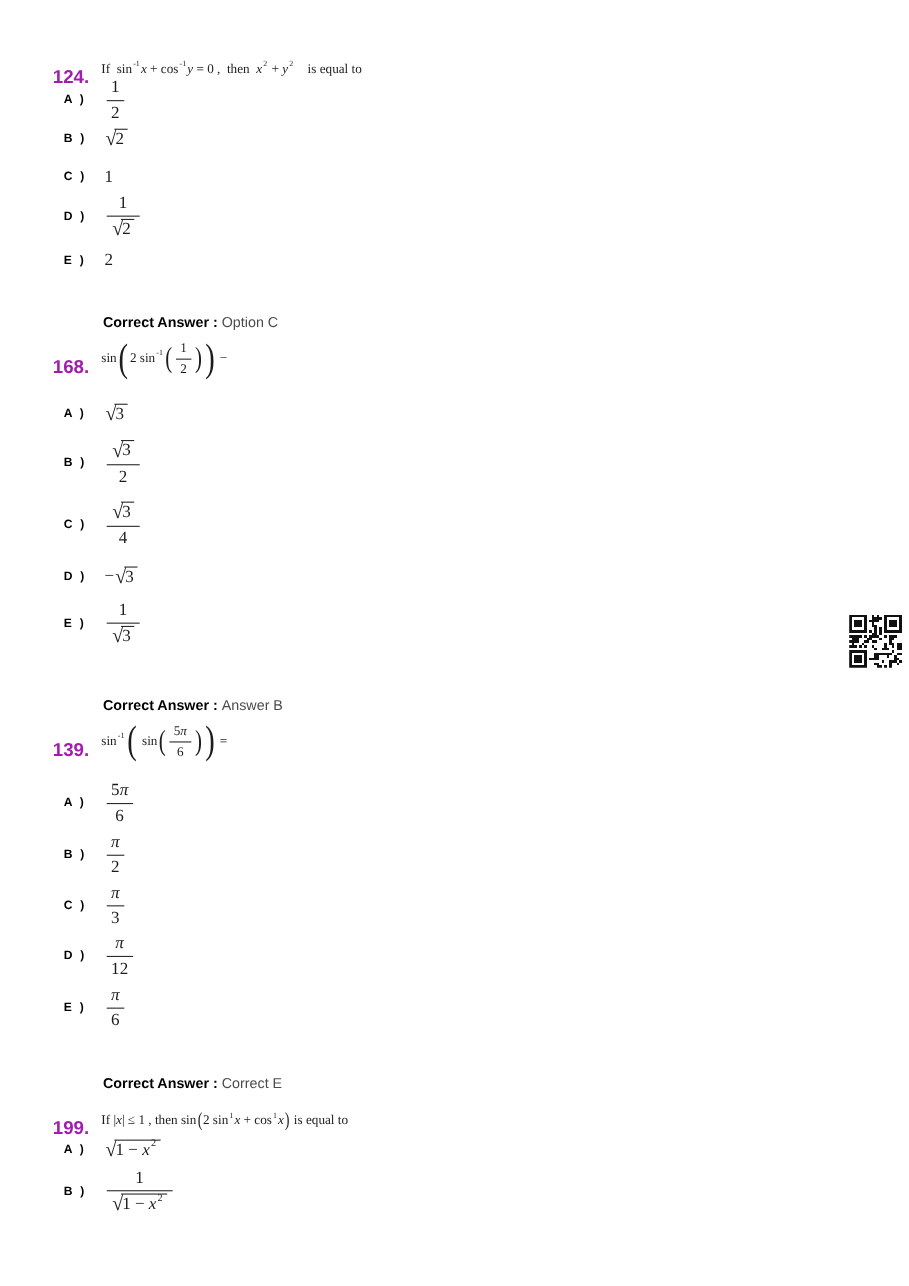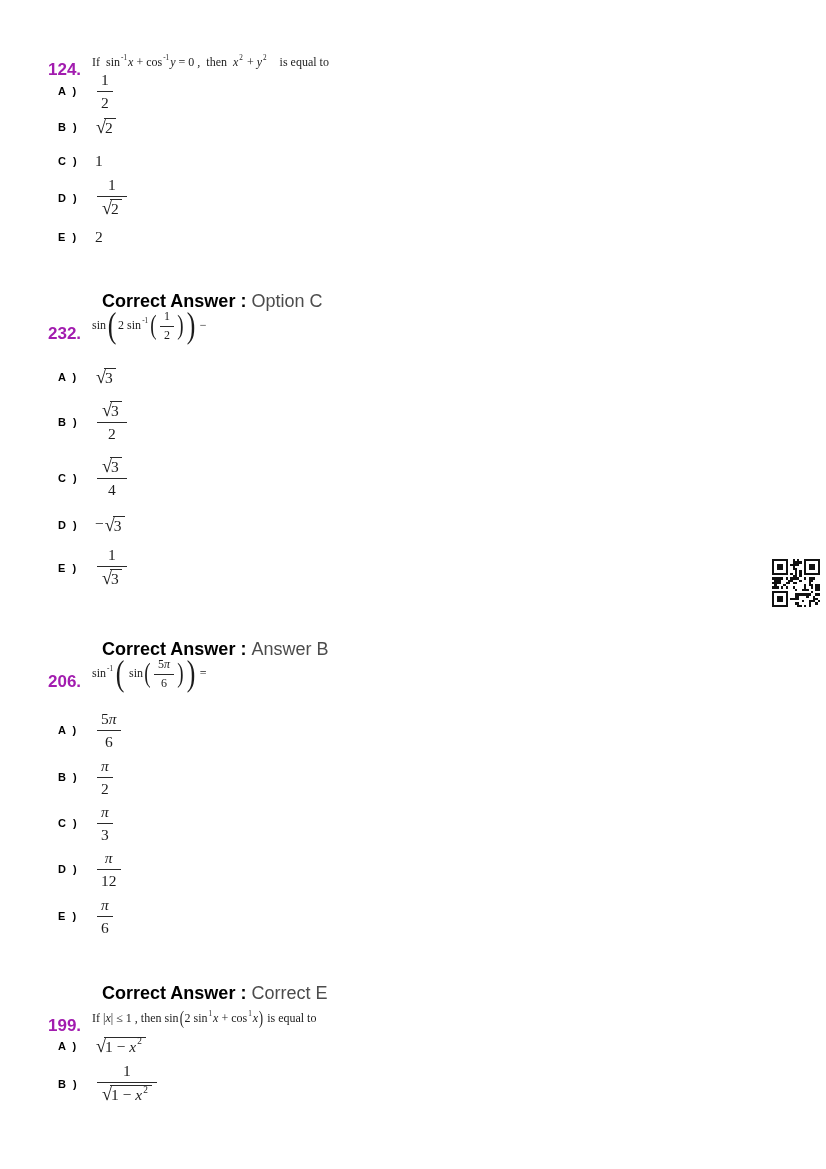--- a/index.html
+++ b/index.html
@@ -21,21 +21,21 @@
   .sqrt .radbody{border-top:1.5px solid #2a2a2a;padding:0 3px 0 1px;margin-left:-2px;
                  line-height:1.2;white-space:pre;}
   .bigp{display:inline-block;vertical-align:middle;line-height:0;position:relative;top:-0.03em;
         transform:scaleX(0.72);font-weight:300;}
   
   .opt{position:absolute;left:58px;display:flex;align-items:center;}
   .olabel{font-family:"Liberation Sans",sans-serif;font-weight:bold;font-size:11px;
           letter-spacing:2px;color:#000;width:30px;flex:0 0 auto;}
   .omath{font-size:15.5px;line-height:1.25;margin-left:7px;white-space:pre;color:#1c1c1c;}
   
-  .answer{position:absolute;left:72px;font-family:"Liberation Sans",sans-serif;font-size:18px;
+  .answer{position:absolute;left:72px;font-family:"Liberation Sans",sans-serif;font-size:13px;
           white-space:pre;}
   .answer .alabel{font-weight:bold;color:#000;}
   .answer .aval{color:#4c4c4c;}
   
   .qr{position:absolute;left:772px;top:559px;width:48px;height:48px;}
   .qr svg{width:100%;height:100%;shape-rendering:crispEdges;}
 </style>
 </head>
 <body>
 
@@ -66,21 +66,21 @@
       <span class="olabel">E )</span>
       <span class="omath"><span class="mrm">2</span></span>
     </div>
     <div class="answer" style="top:270px">
       <span class="alabel">Correct Answer : </span><span class="aval">Option C</span>
     </div>
   </div>
 
   <div>
     <div class="qheader" style="top:308px">
-      <span class="qnum">232.</span>
+      <span class="qnum">168.</span>
       <span class="math"><span class="mrm">sin</span><span class="bigp" style="font-size: 3em;">(</span><span class="mrm">2 sin</span><sup class="msup">-1</sup><span class="bigp" style="font-size: 2.2em;">(</span><span class="frac"><span class="num"><span class="mrm">1</span></span><span class="den"><span class="mrm">2</span></span></span><span class="bigp" style="font-size: 2.2em;">)</span><span class="bigp" style="font-size: 3em;">)</span><span class="mrm"> −</span></span>
     </div>
     <div class="opt" style="top:366px">
       <span class="olabel">A )</span>
       <span class="omath"><span class="sqrt"><span class="rad">√</span><span class="radbody"><span class="mrm">3</span></span></span></span>
     </div>
     <div class="opt" style="top:400px">
       <span class="olabel">B )</span>
       <span class="omath"><span class="frac"><span class="num"><span class="sqrt"><span class="rad">√</span><span class="radbody"><span class="mrm">3</span></span></span></span><span class="den"><span class="mrm">2</span></span></span></span>
     </div>
@@ -96,21 +96,21 @@
       <span class="olabel">E )</span>
       <span class="omath"><span class="frac"><span class="num"><span class="mrm">1</span></span><span class="den"><span class="sqrt"><span class="rad">√</span><span class="radbody"><span class="mrm">3</span></span></span></span></span></span>
     </div>
     <div class="answer" style="top:618px">
       <span class="alabel">Correct Answer : </span><span class="aval">Answer B</span>
     </div>
   </div>
 
   <div>
     <div class="qheader" style="top:656px">
-      <span class="qnum">206.</span>
+      <span class="qnum">139.</span>
       <span class="math"><span class="mrm">sin</span><sup class="msup">-1</sup><span class="bigp" style="font-size: 3em;">(</span><span class="mrm"> sin</span><span class="bigp" style="font-size: 2.2em;">(</span><span class="frac"><span class="num"><span class="mrm">5</span><span class="mit">π</span></span><span class="den"><span class="mrm">6</span></span></span><span class="bigp" style="font-size: 2.2em;">)</span><span class="bigp" style="font-size: 3em;">)</span><span class="mrm"> =</span></span>
     </div>
     <div class="opt" style="top:710px">
       <span class="olabel">A )</span>
       <span class="omath"><span class="frac"><span class="num"><span class="mrm">5</span><span class="mit">π</span></span><span class="den"><span class="mrm">6</span></span></span></span>
     </div>
     <div class="opt" style="top:757px">
       <span class="olabel">B )</span>
       <span class="omath"><span class="frac"><span class="num"><span class="mit">π</span></span><span class="den"><span class="mrm">2</span></span></span></span>
     </div>

